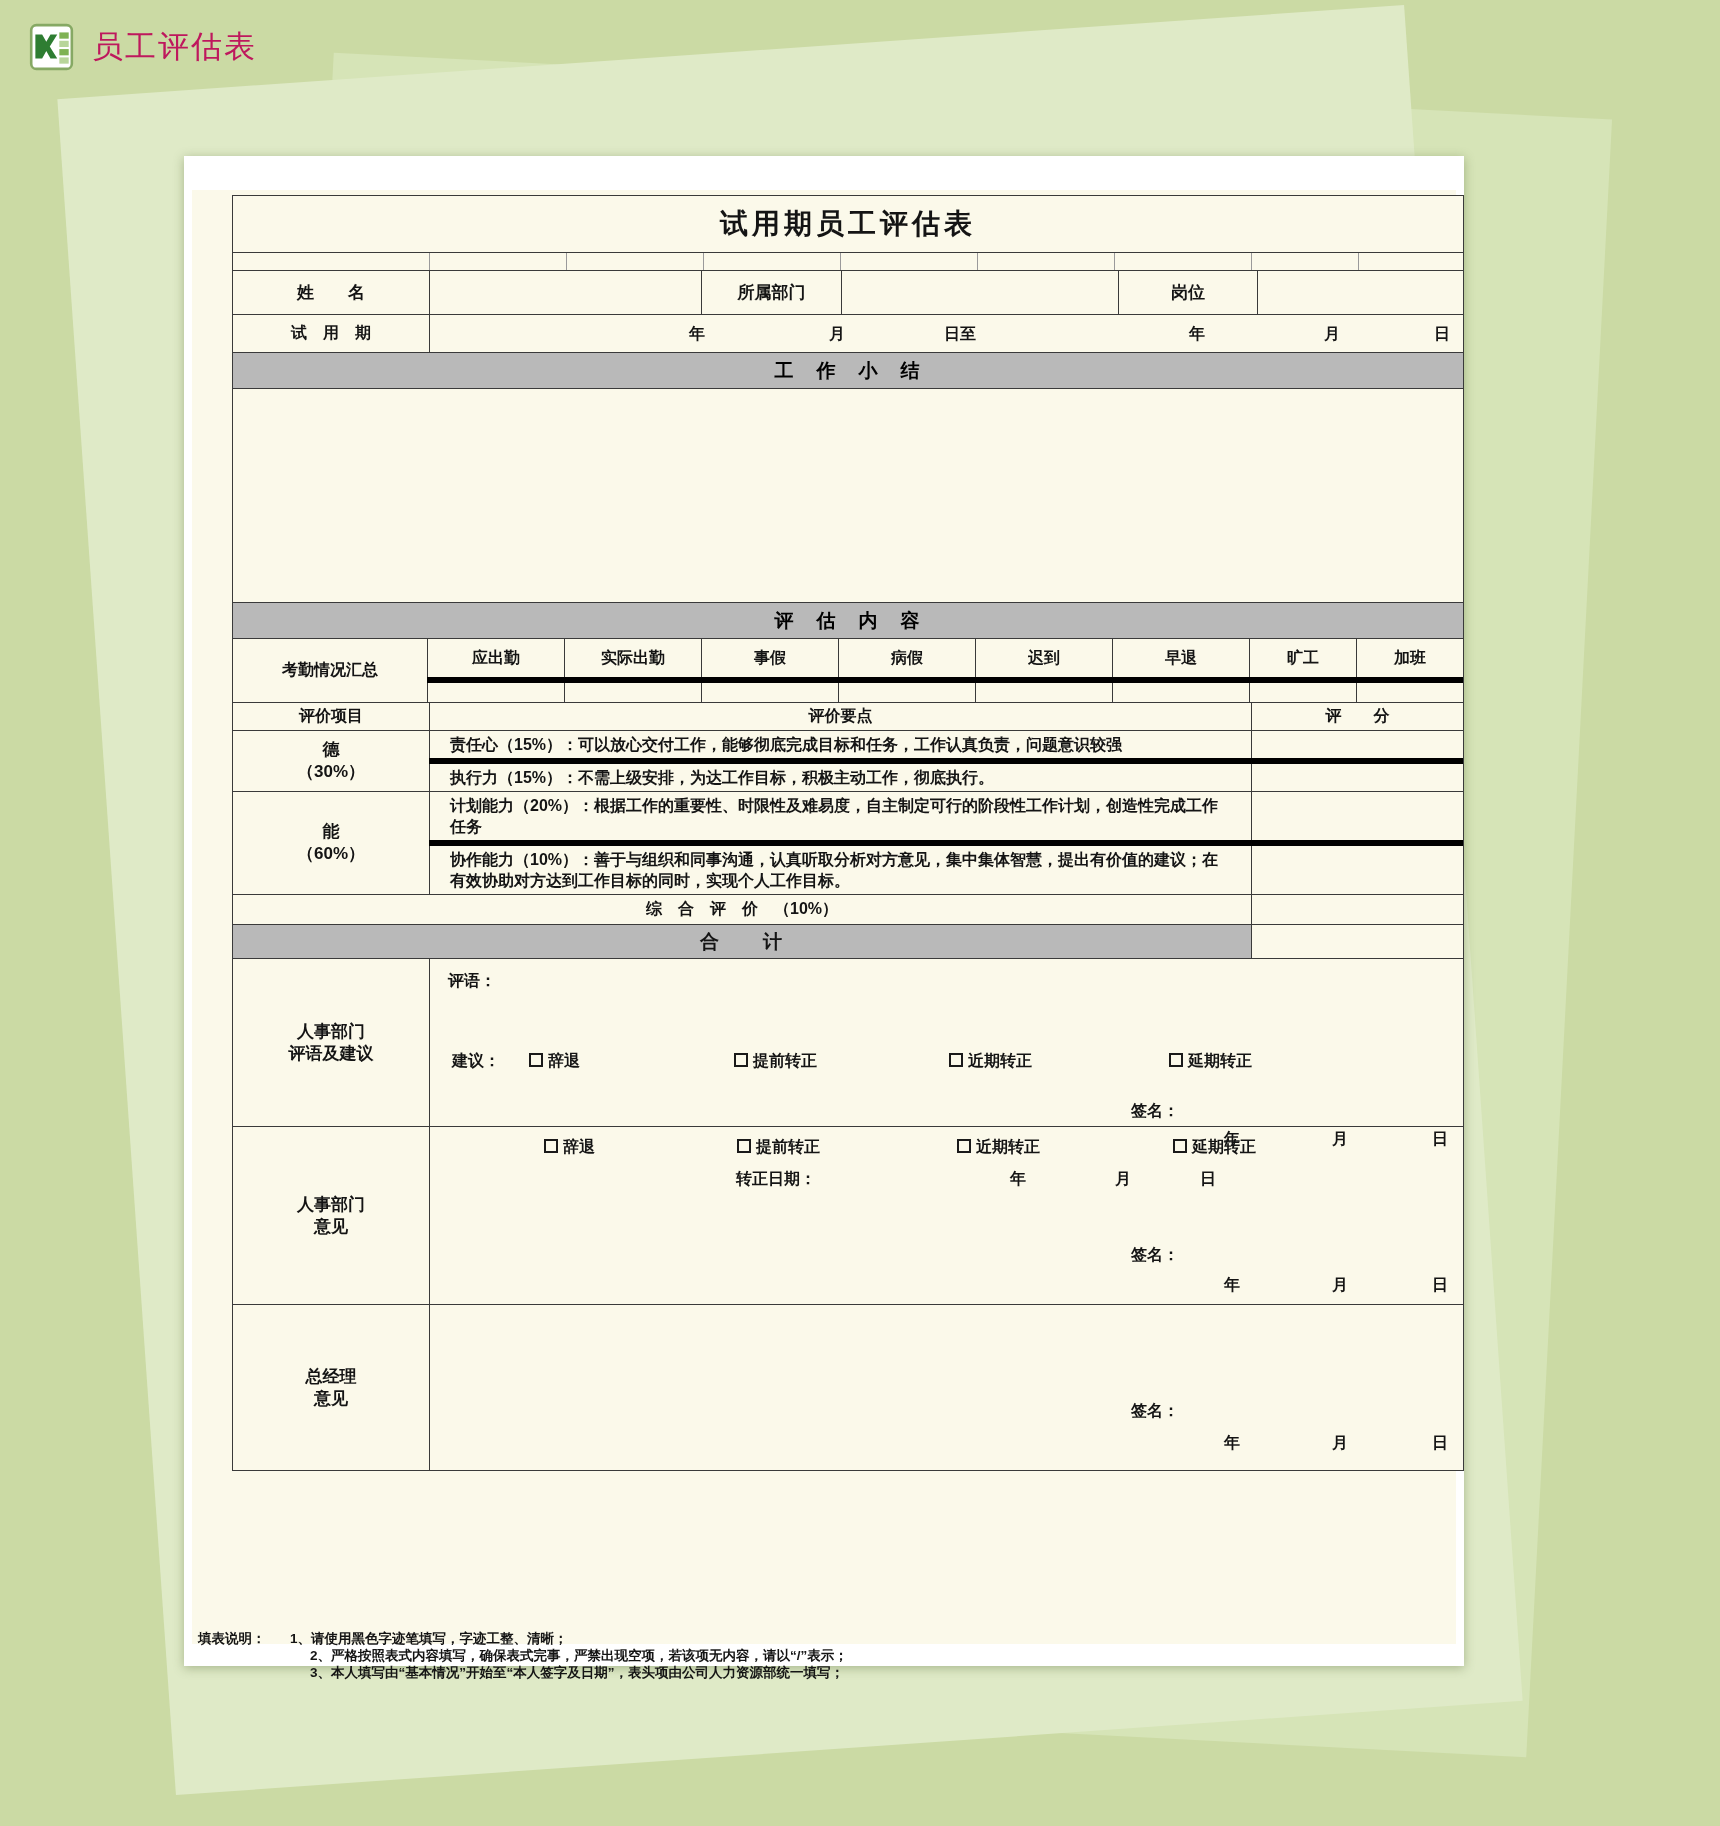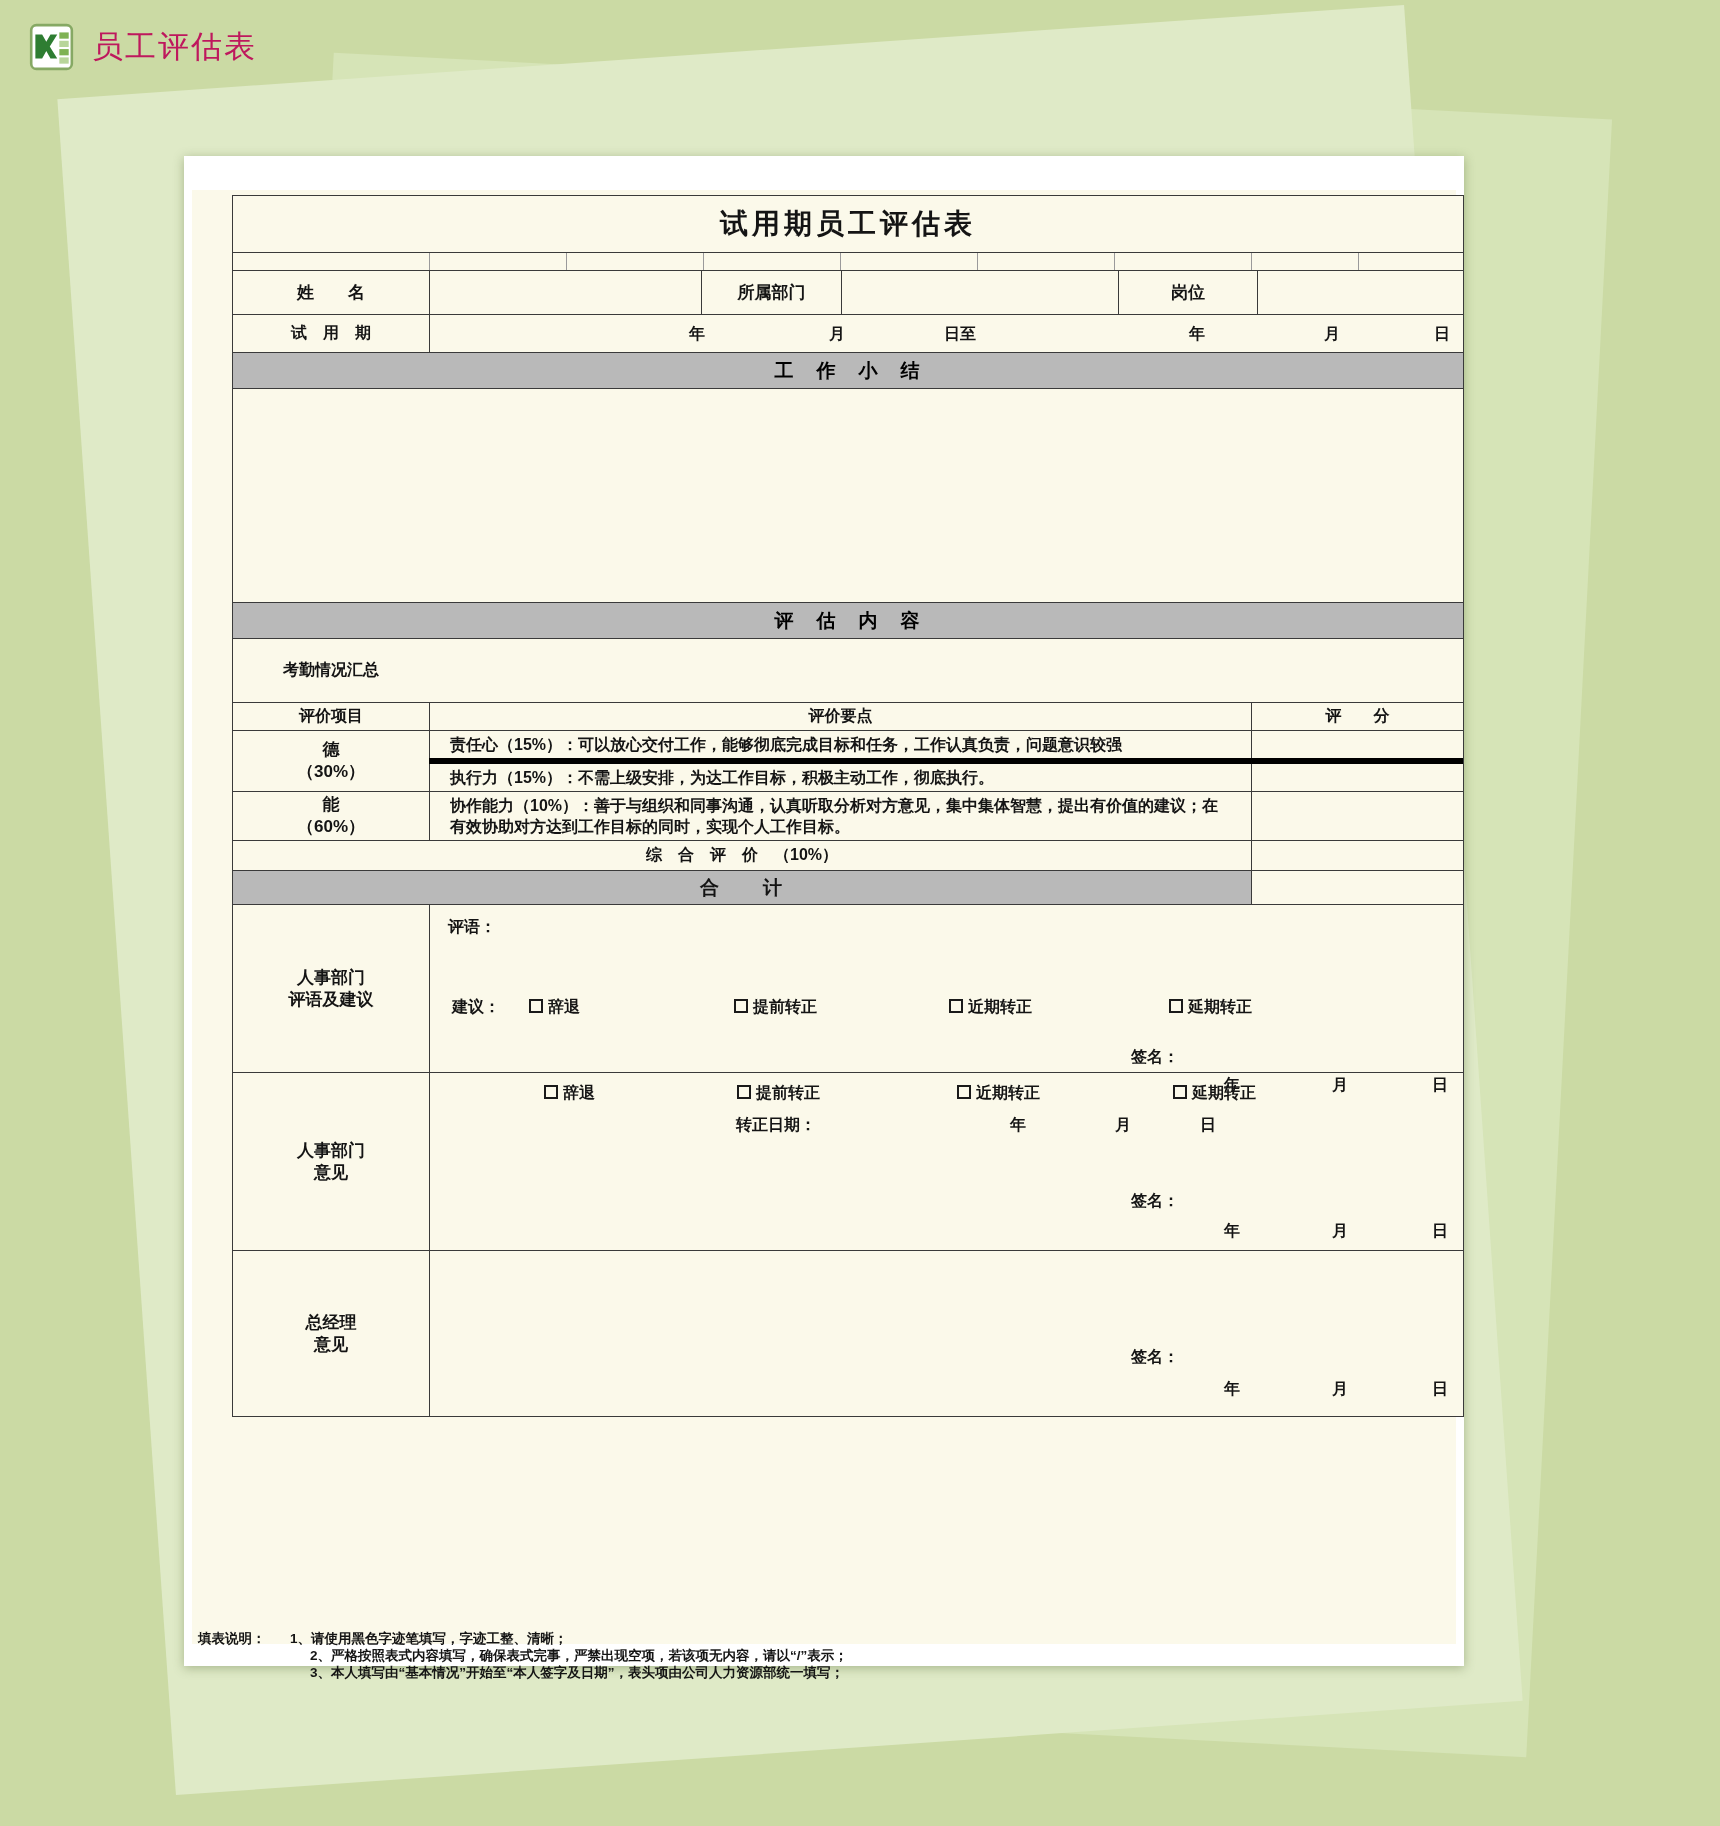--- a/index.html
+++ b/index.html
@@ -169,20 +169,42 @@
       <div class="t-row blank-area">
         <div class="c"></div>
       </div>
 
       <div class="t-row bar">
         <div class="c">评　估　内　容</div>
       </div>
 
       <div class="t-row att-head">
         <div class="c w-label fs16">考勤情况汇总</div>
+        <div class="stack">
+          <div class="sub hdr">
+            <div class="c w-att">应出勤</div>
+            <div class="c w-att">实际出勤</div>
+            <div class="c w-att">事假</div>
+            <div class="c w-att">病假</div>
+            <div class="c w-att">迟到</div>
+            <div class="c w-att">早退</div>
+            <div class="c w-att-s">旷工</div>
+            <div class="c w-att-s" style="flex:1">加班</div>
+          </div>
+          <div class="sub emp">
+            <div class="c w-att"></div>
+            <div class="c w-att"></div>
+            <div class="c w-att"></div>
+            <div class="c w-att"></div>
+            <div class="c w-att"></div>
+            <div class="c w-att"></div>
+            <div class="c w-att-s"></div>
+            <div class="c w-att-s" style="flex:1"></div>
+          </div>
+        </div>
       </div>
 
       <div class="t-row crit-head">
         <div class="c w-label">评价项目</div>
         <div class="c w-points">评价要点</div>
         <div class="c w-score" style="flex:1">评　　分</div>
       </div>
 
       <div class="t-row">
         <div class="c w-label opinion-label">
@@ -200,20 +222,24 @@
           </div>
         </div>
       </div>
 
       <div class="t-row">
         <div class="c w-label opinion-label">
           <span>能</span>
           <span>（60%）</span>
         </div>
         <div class="stack">
+          <div class="sub h52">
+            <div class="c w-points left crit-text">计划能力（20%）：根据工作的重要性、时限性及难易度，自主制定可行的阶段性工作计划，创造性完成工作任务</div>
+            <div class="c" style="flex:1"></div>
+          </div>
           <div class="sub h74">
             <div class="c w-points left crit-text">协作能力（10%）：善于与组织和同事沟通，认真听取分析对方意见，集中集体智慧，提出有价值的建议；在有效协助对方达到工作目标的同时，实现个人工作目标。</div>
             <div class="c" style="flex:1"></div>
           </div>
         </div>
       </div>
 
       <div class="t-row overall-row">
         <div class="c w-merge">综　合　评　价　（10%）</div>
         <div class="c" style="flex:1"></div>

